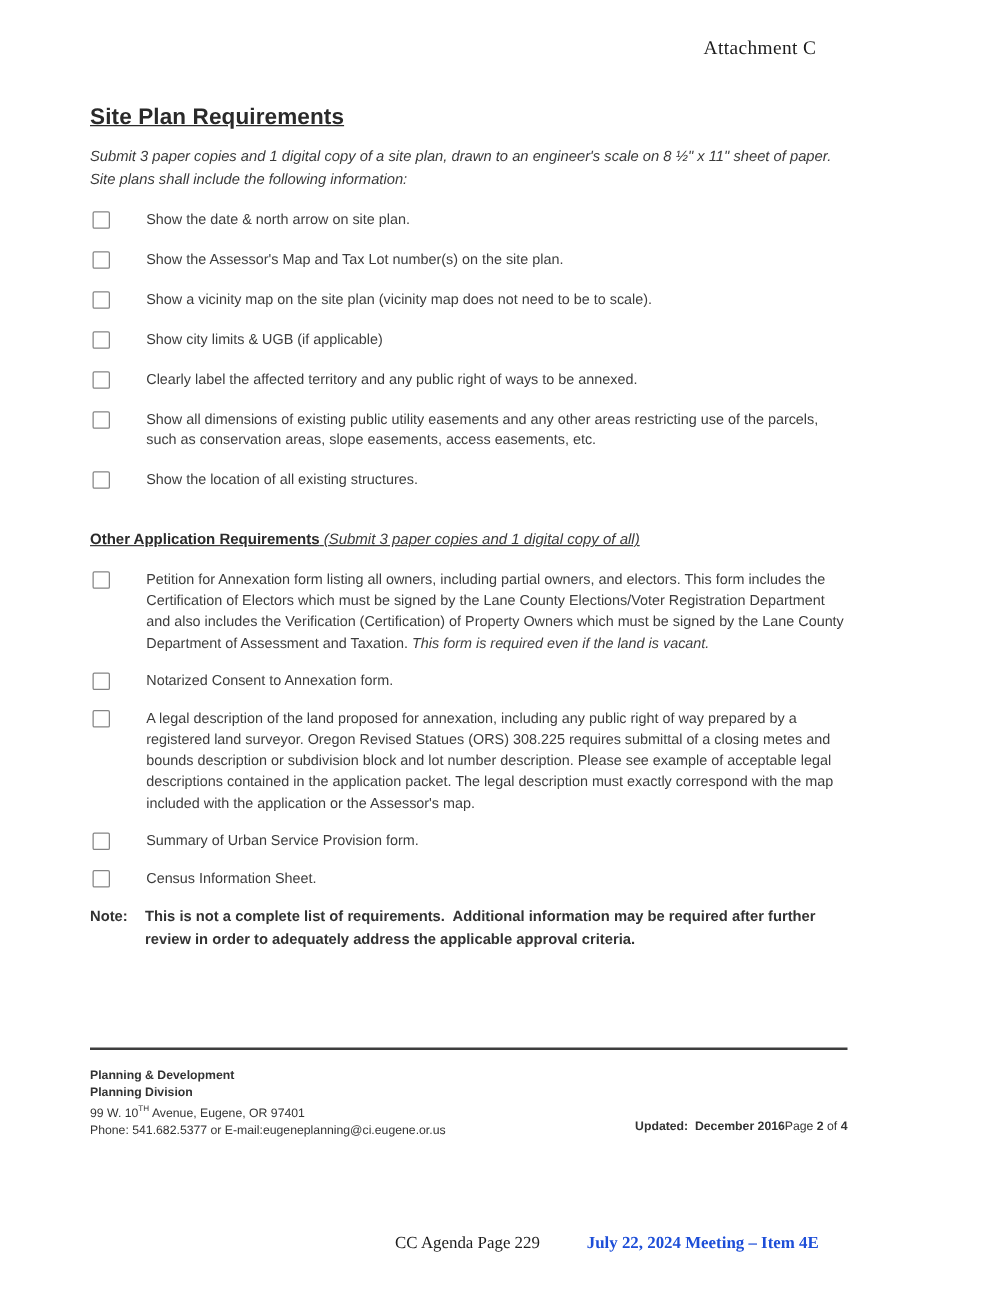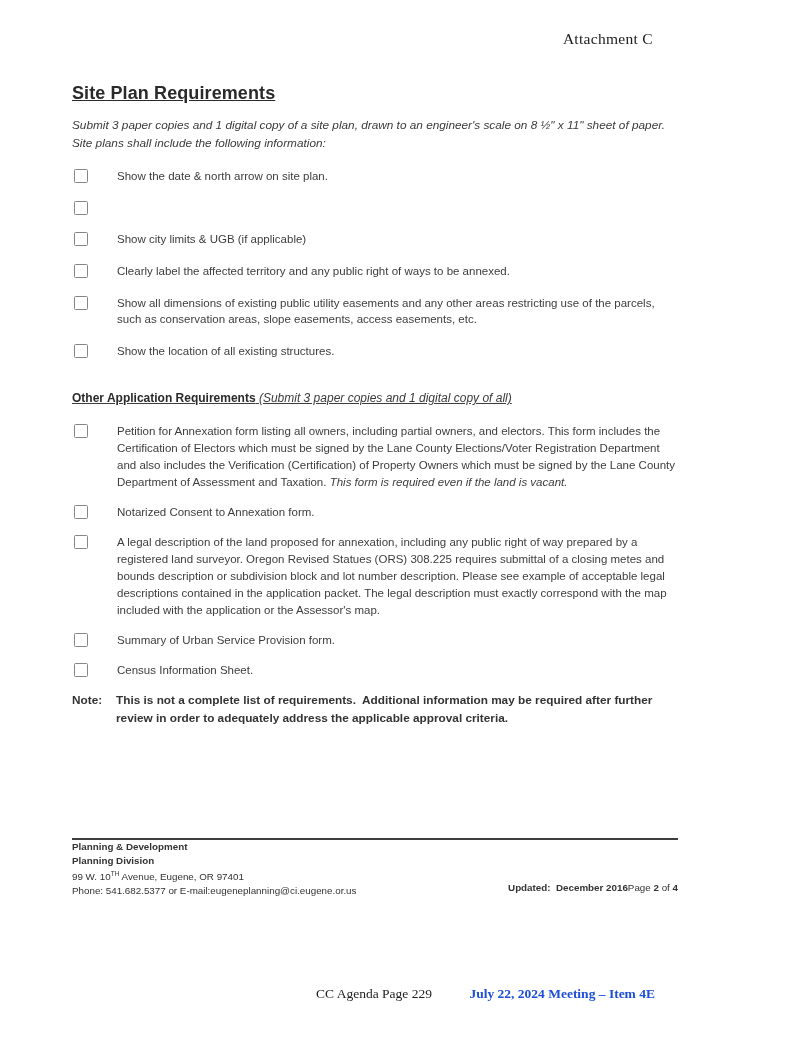--- a/index.html
+++ b/index.html
@@ -35,21 +35,21 @@
   .h2suffix{font-style:italic;color:#3a3a3a;}
   .checklist2{margin-top:18px;}
   .note{
     display:flex;margin-top:13px;font-weight:bold;font-size:11.8px;
     line-height:17.5px;color:#333;
   }
   .note-label{flex:0 0 auto;width:44px;}
   .note-text{white-space:pre-wrap;}
   .footer{
     position:absolute;left:72px;right:70px;top:838px;
-    border-top:2.5px solid #3e3e3e;padding-top:0;
+    border-top:2.5px solid #3e3e3e;padding-top:14px;
     display:flex;justify-content:space-between;
     font-size:9.8px;line-height:13.5px;color:#333;
   }
   .f-bold{font-weight:bold;}
   .footer-left sup{font-size:6.5px;}
   .footer-right{
     display:flex;flex-direction:row;justify-content:space-between;
     align-items:flex-end;height:54px;
   }
   .ws{white-space:pre-wrap;}
@@ -75,20 +75,25 @@
 
     <p class="intro">Submit 3 paper copies and 1 digital copy of a site plan, drawn to an engineer's scale on 8 ½" x 11" sheet of paper.  Site plans shall include the following information:</p>
 
     <div class="checklist">
       <div class="row">
         <span class="cb"></span>
         <span class="txt">Show the date &amp; north arrow on site plan.</span>
       </div>
       <div class="row">
         <span class="cb"></span>
+        <span class="txt">Show the Assessor's Map and Tax Lot number(s) on the site plan.</span>
+      </div>
+      <div class="row">
+        <span class="cb"></span>
+        <span class="txt">Show a vicinity map on the site plan (vicinity map does not need to be to scale).</span>
       </div>
       <div class="row">
         <span class="cb"></span>
         <span class="txt">Show city limits &amp; UGB (if applicable)</span>
       </div>
       <div class="row">
         <span class="cb"></span>
         <span class="txt">Clearly label the affected territory and any public right of ways to be annexed.</span>
       </div>
       <div class="row">

